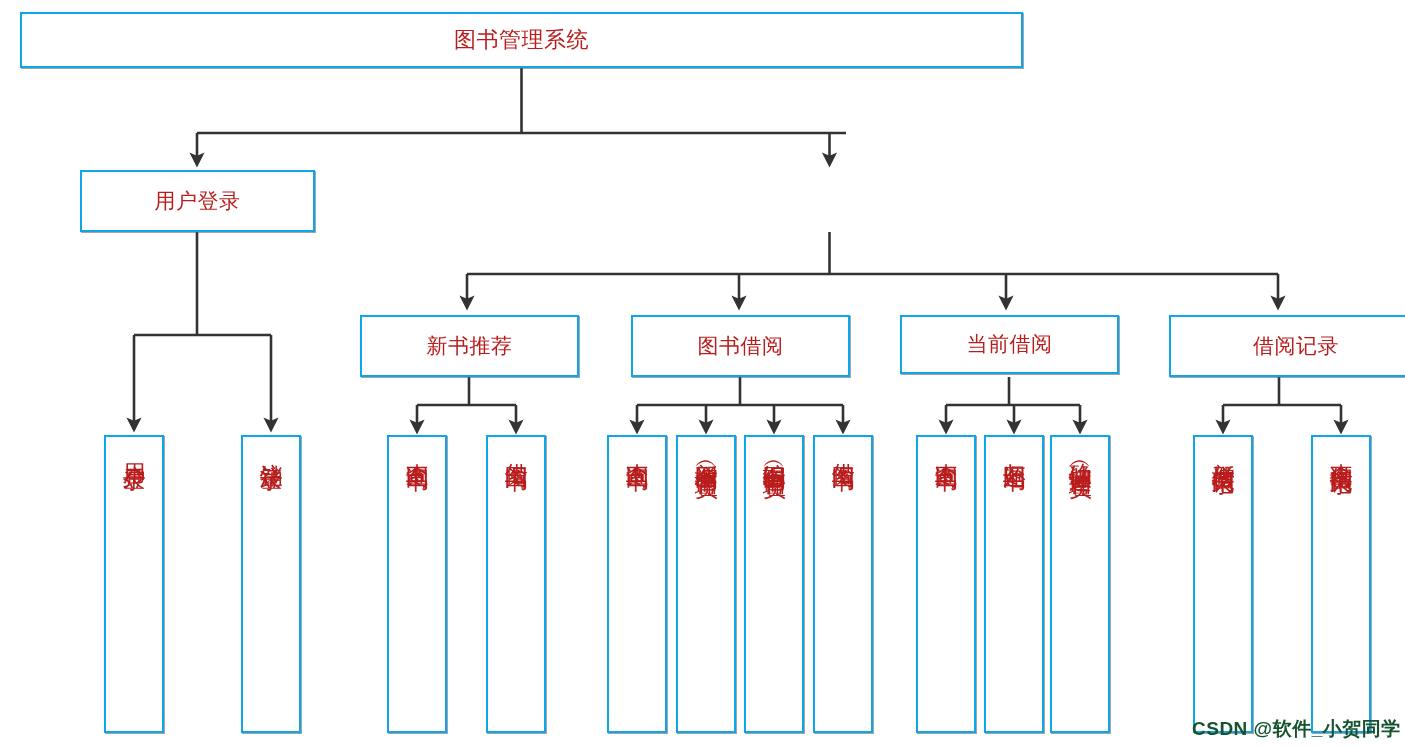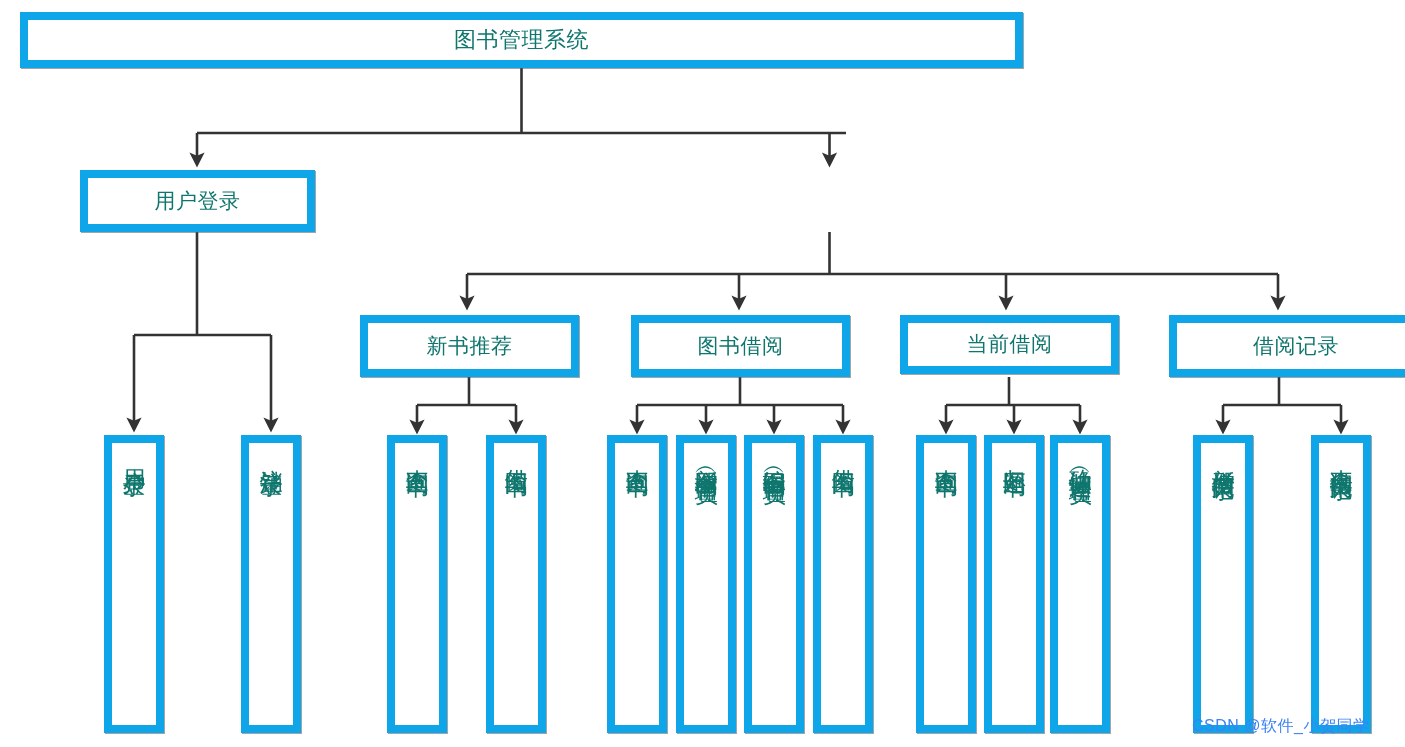--- a/index.html
+++ b/index.html
@@ -21,26 +21,26 @@
     position: absolute;
     left: 0;
     top: 0;
     width: 1405px;
     height: 747px;
     pointer-events: none;
   }
   .node {
     position: absolute;
     box-sizing: border-box;
-    border: 8px solid #0ea5e9;
+    border: 2px solid #0ea5e9;
     background: #ffffff;
     display: flex;
     align-items: center;
     justify-content: center;
-    color: #0f766e;
+    color: #b91c1c;
     box-shadow: 1px 1px 0 rgba(90,90,90,0.55);
   }
   .node .label {
     display: block;
     text-align: center;
     line-height: 1.18;
     letter-spacing: 0.5px;
   }
   .node.horiz .label {
     writing-mode: horizontal-tb;
@@ -53,25 +53,26 @@
   .node.vert .label {
     writing-mode: vertical-rl;
     text-orientation: upright;
     font-size: 23px;
     line-height: 1.02;
     letter-spacing: 2px;
   }
   .node.root .label { font-size: 22px; }
   .watermark {
     position: absolute;
-    color: #3b82f6;
-    font-size: 16px;
+    color: #14532d;
+    font-size: 19px;
     letter-spacing: 0.5px;
     white-space: nowrap;
     user-select: none;
+    font-weight: bold;
   }
 </style>
 </head>
 <body>
 
 <div id="canvas">
 
   <svg id="wires" viewBox="0 0 1405 747">
     <defs>
       <marker id="arrow" viewBox="0 0 12 12" refX="6" refY="6" markerWidth="7" markerHeight="7" orient="auto-start-reverse">

